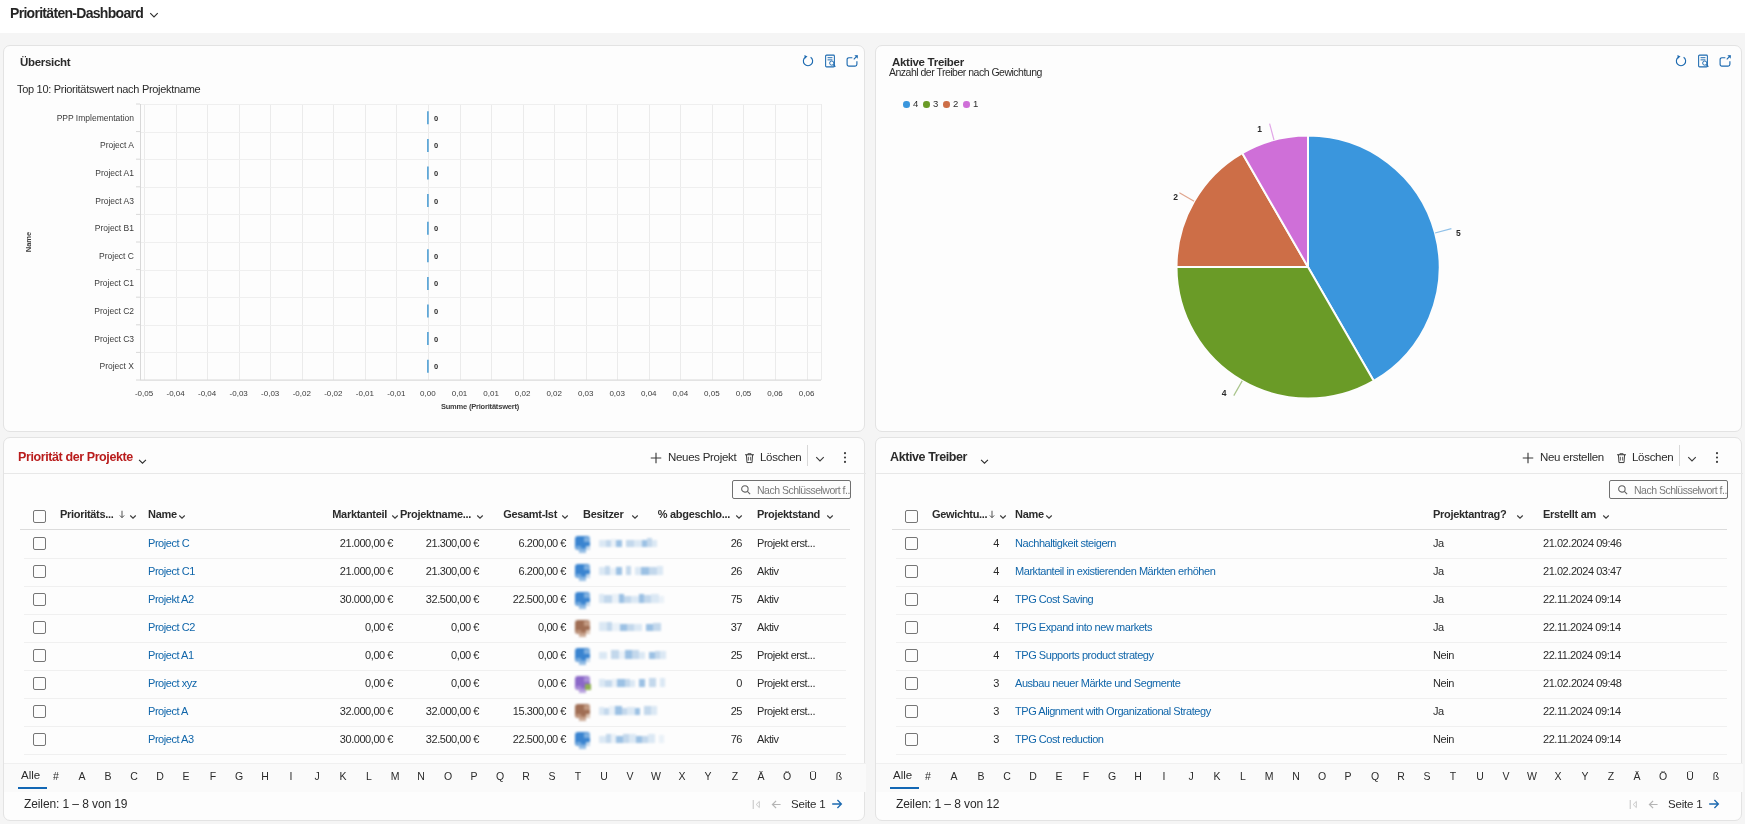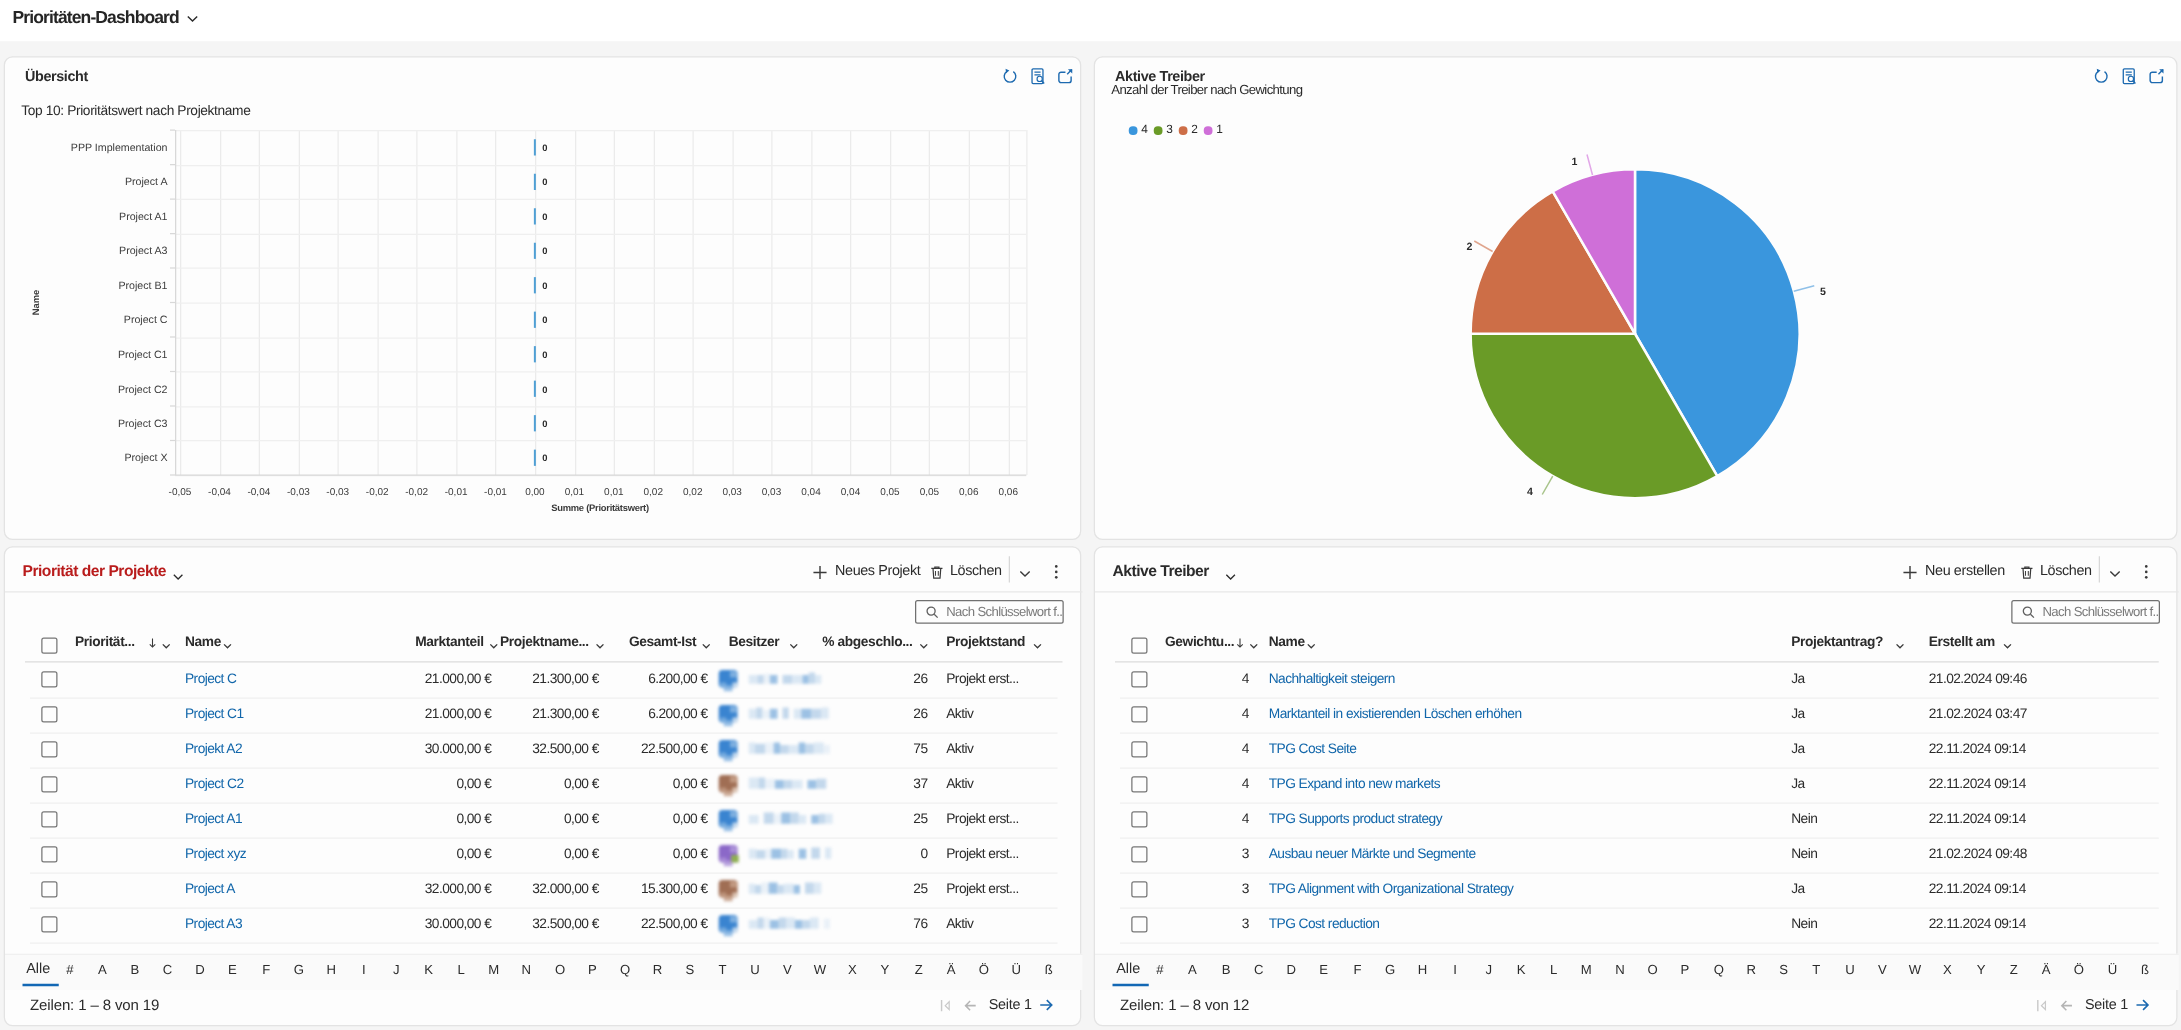--- a/index.html
+++ b/index.html
@@ -207,21 +207,21 @@
 </svg>
     <div style="position:absolute;left:0px;top:35px;width:862px;height:1px;background:#e8e8e8"></div>
     <div style="position:absolute;left:728px;top:42px;width:119px;height:19px;border:1px solid #707070;border-radius:2px;background:#fdfdfd;overflow:hidden">
 <svg style="position:absolute;left:7px;top:3px" width="12" height="12" viewBox="0 0 16 16">
         <circle cx="6.5" cy="6.5" r="4.3" fill="none" stroke="#5f5f5f" stroke-width="1.4"></circle>
         <path d="M9.8 9.8l3.7 3.7" stroke="#5f5f5f" stroke-width="1.4"></path>
       </svg>
 <span style="position:absolute;left:24px;top:3px;font-size:10.5px;letter-spacing:-0.5px;color:#7a7a7a;white-space:nowrap">Nach Schlüsselwort f...</span>
     </div>
     <div style="position:absolute;left:29px;top:72px;width:13px;height:13px;border:1px solid #767676;border-radius:2px;background:#fdfdfd"></div>
-    <div class="hcell" style="left:56px;top:70px">Priorität...</div>
+    <div class="hcell" style="left:56px;top:70px">Prioritäts...</div>
     <svg style="position:absolute;left:113px;top:71px" width="10" height="11" viewBox="0 0 16 16">
 <path d="M8 2v11M4.5 9.5L8 13l3.5-3.5" fill="none" stroke="#3a3a3a" stroke-width="1.4"></path>
 </svg>
     <svg style="position:absolute;left:125px;top:75px" width="8" height="8" viewBox="0 0 16 16">
 <path d="M2.5 5l5.5 5.5L13.5 5" fill="none" stroke="#3a3a3a" stroke-width="2.2"></path>
 </svg>
     <div class="hcell" style="left:144px;top:70px">Name</div>
     <svg style="position:absolute;left:174px;top:75px" width="8" height="8" viewBox="0 0 16 16">
 <path d="M2.5 5l5.5 5.5L13.5 5" fill="none" stroke="#3a3a3a" stroke-width="2.2"></path>
 </svg>
@@ -546,27 +546,27 @@
 </svg>
     <div style="position:absolute;left:16px;top:91px;width:835px;height:1px;background:#dcdcdc"></div>
     <div style="position:absolute;left:29px;top:99px;width:13px;height:13px;border:1px solid #767676;border-radius:2px;background:#fdfdfd"></div>
     <div class="cellr" style="left:123px;top:99px">4</div>
     <div class="cell link" style="left:139px;top:99px">Nachhaltigkeit steigern</div>
     <div class="cell" style="left:557px;top:99px">Ja</div>
     <div class="cell" style="left:667px;top:99px">21.02.2024 09:46</div>
     <div style="position:absolute;left:20px;top:120px;width:831px;height:1px;background:#f0f0f0"></div>
     <div style="position:absolute;left:29px;top:127px;width:13px;height:13px;border:1px solid #767676;border-radius:2px;background:#fdfdfd"></div>
     <div class="cellr" style="left:123px;top:127px">4</div>
-    <div class="cell link" style="left:139px;top:127px">Marktanteil in existierenden Löschen erhöhen</div>
+    <div class="cell link" style="left:139px;top:127px">Marktanteil in existierenden Märkten erhöhen</div>
     <div class="cell" style="left:557px;top:127px">Ja</div>
     <div class="cell" style="left:667px;top:127px">21.02.2024 03:47</div>
     <div style="position:absolute;left:20px;top:148px;width:831px;height:1px;background:#f0f0f0"></div>
     <div style="position:absolute;left:29px;top:155px;width:13px;height:13px;border:1px solid #767676;border-radius:2px;background:#fdfdfd"></div>
     <div class="cellr" style="left:123px;top:155px">4</div>
-    <div class="cell link" style="left:139px;top:155px">TPG Cost Seite</div>
+    <div class="cell link" style="left:139px;top:155px">TPG Cost Saving</div>
     <div class="cell" style="left:557px;top:155px">Ja</div>
     <div class="cell" style="left:667px;top:155px">22.11.2024 09:14</div>
     <div style="position:absolute;left:20px;top:176px;width:831px;height:1px;background:#f0f0f0"></div>
     <div style="position:absolute;left:29px;top:183px;width:13px;height:13px;border:1px solid #767676;border-radius:2px;background:#fdfdfd"></div>
     <div class="cellr" style="left:123px;top:183px">4</div>
     <div class="cell link" style="left:139px;top:183px">TPG Expand into new markets</div>
     <div class="cell" style="left:557px;top:183px">Ja</div>
     <div class="cell" style="left:667px;top:183px">22.11.2024 09:14</div>
     <div style="position:absolute;left:20px;top:204px;width:831px;height:1px;background:#f0f0f0"></div>
     <div style="position:absolute;left:29px;top:211px;width:13px;height:13px;border:1px solid #767676;border-radius:2px;background:#fdfdfd"></div>

